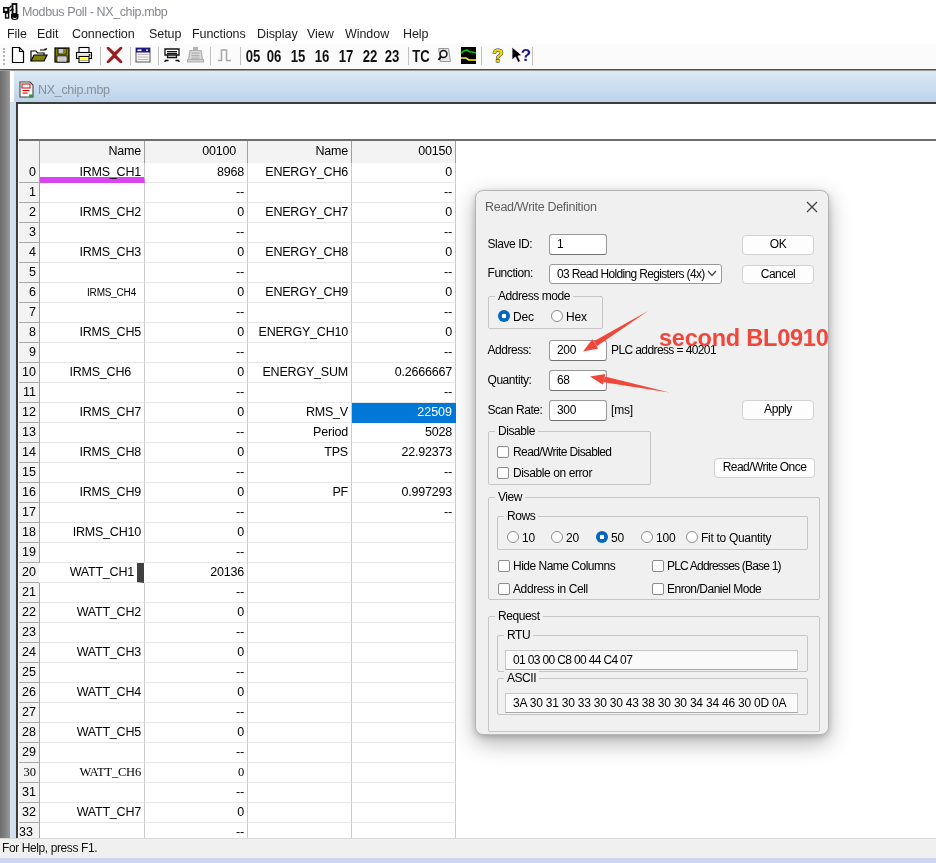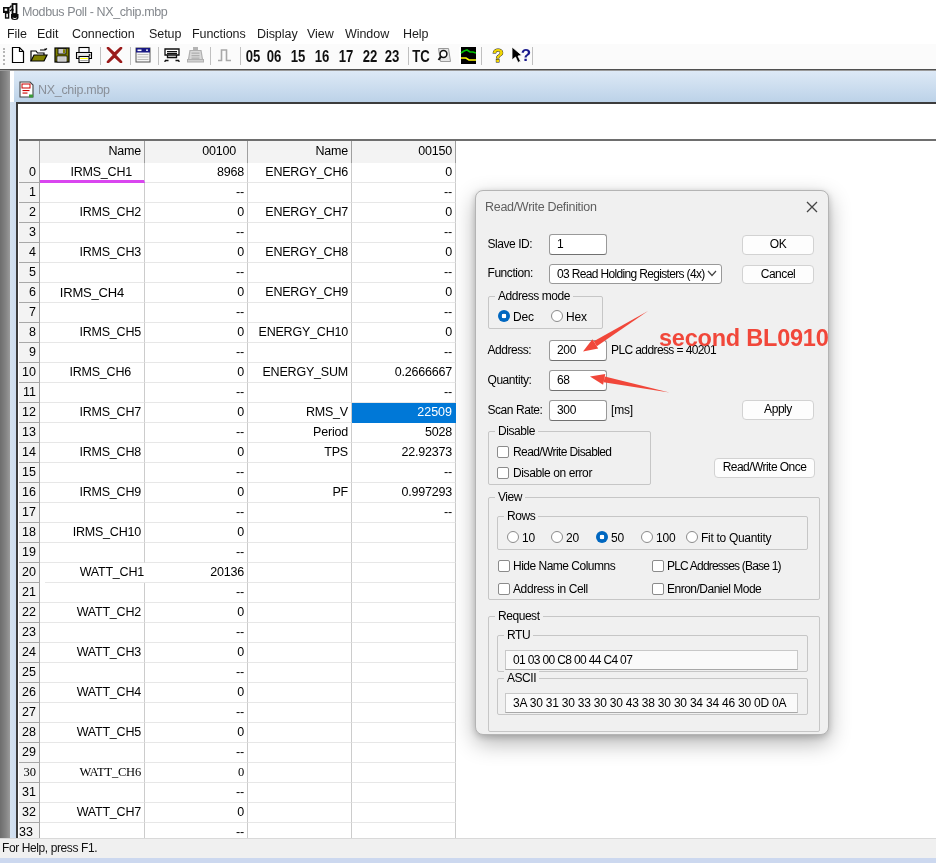--- a/index.html
+++ b/index.html
@@ -138,21 +138,21 @@
 <div class="ab" style="left:19px;top:141px;width:437px;height:36px;background:#f3f3f3;border-bottom:1px solid #9f9f9f;">
 <div style="position:absolute;left:0px;top:0;width:21px;height:22px;border-right:1px solid #9f9f9f;text-align:right;padding-right:3px;font-size:12.5px;letter-spacing:-0.2px;line-height:21px;"></div>
 <div style="position:absolute;left:21px;top:0;width:105px;height:22px;border-right:1px solid #9f9f9f;text-align:right;padding-right:3px;font-size:12.5px;letter-spacing:-0.2px;line-height:21px;">Name</div>
 <div style="position:absolute;left:126px;top:0;width:103px;height:22px;border-right:1px solid #9f9f9f;text-align:right;padding-right:11px;font-size:12.5px;letter-spacing:-0.2px;line-height:21px;">00100</div>
 <div style="position:absolute;left:229px;top:0;width:104px;height:22px;border-right:1px solid #9f9f9f;text-align:right;padding-right:3px;font-size:12.5px;letter-spacing:-0.2px;line-height:21px;">Name</div>
 <div style="position:absolute;left:333px;top:0;width:104px;height:22px;border-right:1px solid #9f9f9f;text-align:right;padding-right:3px;font-size:12.5px;letter-spacing:-0.2px;line-height:21px;">00150</div>
 </div>
 <div class="ab" style="left:19px;top:163px;width:437px;height:675px;overflow:hidden;">
 <div style="position:absolute;left:0;top:0px;width:437px;height:20px;">
 <div style="position:absolute;left:0px;top:0;width:21px;height:20px;text-align:right;padding-right:3px;line-height:19px;background:#f3f3f3;border-right:1px solid #9f9f9f;border-bottom:1px solid #a8a8a8;font-size:12.5px;">0</div>
-<div style="position:absolute;left:21px;top:0;width:105px;height:20px;text-align:right;padding-right:12px;line-height:19px;background:#fff;border-right:1px solid #cccccc;border-bottom:3px solid #d946ef;font-size:12.5px;letter-spacing:-0.2px;">IRMS_CH1</div>
+<div style="position:absolute;left:21px;top:0;width:105px;height:20px;text-align:right;padding-right:3px;line-height:19px;background:#fff;border-right:1px solid #cccccc;border-bottom:6px solid #d946ef;font-size:12.5px;letter-spacing:-0.2px;">IRMS_CH1</div>
 <div style="position:absolute;left:126px;top:0;width:103px;height:20px;text-align:right;padding-right:3px;line-height:19px;background:#fff;border-right:1px solid #cccccc;border-bottom:1px solid #e7e7e7;font-size:12.5px;letter-spacing:-0.2px;">8968</div>
 <div style="position:absolute;left:229px;top:0;width:104px;height:20px;text-align:right;padding-right:3px;line-height:19px;background:#fff;border-right:1px solid #cccccc;border-bottom:1px solid #e7e7e7;font-size:12.5px;letter-spacing:-0.2px;">ENERGY_CH6</div>
 <div style="position:absolute;left:333px;top:0;width:104px;height:20px;text-align:right;padding-right:3px;line-height:19px;background:#fff;border-right:1px solid #cccccc;border-bottom:1px solid #e7e7e7;font-size:12.5px;letter-spacing:-0.2px;">0</div>
 </div>
 <div style="position:absolute;left:0;top:20px;width:437px;height:20px;">
 <div style="position:absolute;left:0px;top:0;width:21px;height:20px;text-align:right;padding-right:3px;line-height:19px;background:#f3f3f3;border-right:1px solid #9f9f9f;border-bottom:1px solid #a8a8a8;font-size:12.5px;">1</div>
 <div style="position:absolute;left:21px;top:0;width:105px;height:20px;text-align:right;padding-right:3px;line-height:19px;background:#fff;border-right:1px solid #cccccc;border-bottom:1px solid #e7e7e7;font-size:12.5px;letter-spacing:-0.2px;"></div>
 <div style="position:absolute;left:126px;top:0;width:103px;height:20px;text-align:right;padding-right:3px;line-height:19px;background:#fff;border-right:1px solid #cccccc;border-bottom:1px solid #e7e7e7;font-size:12.5px;letter-spacing:-0.2px;">--</div>
 <div style="position:absolute;left:229px;top:0;width:104px;height:20px;text-align:right;padding-right:3px;line-height:19px;background:#fff;border-right:1px solid #cccccc;border-bottom:1px solid #e7e7e7;font-size:12.5px;letter-spacing:-0.2px;"></div>
 <div style="position:absolute;left:333px;top:0;width:104px;height:20px;text-align:right;padding-right:3px;line-height:19px;background:#fff;border-right:1px solid #cccccc;border-bottom:1px solid #e7e7e7;font-size:12.5px;letter-spacing:-0.2px;">--</div>
@@ -180,21 +180,21 @@
 </div>
 <div style="position:absolute;left:0;top:100px;width:437px;height:20px;">
 <div style="position:absolute;left:0px;top:0;width:21px;height:20px;text-align:right;padding-right:3px;line-height:19px;background:#f3f3f3;border-right:1px solid #9f9f9f;border-bottom:1px solid #a8a8a8;font-size:12.5px;">5</div>
 <div style="position:absolute;left:21px;top:0;width:105px;height:20px;text-align:right;padding-right:3px;line-height:19px;background:#fff;border-right:1px solid #cccccc;border-bottom:1px solid #e7e7e7;font-size:12.5px;letter-spacing:-0.2px;"></div>
 <div style="position:absolute;left:126px;top:0;width:103px;height:20px;text-align:right;padding-right:3px;line-height:19px;background:#fff;border-right:1px solid #cccccc;border-bottom:1px solid #e7e7e7;font-size:12.5px;letter-spacing:-0.2px;">--</div>
 <div style="position:absolute;left:229px;top:0;width:104px;height:20px;text-align:right;padding-right:3px;line-height:19px;background:#fff;border-right:1px solid #cccccc;border-bottom:1px solid #e7e7e7;font-size:12.5px;letter-spacing:-0.2px;"></div>
 <div style="position:absolute;left:333px;top:0;width:104px;height:20px;text-align:right;padding-right:3px;line-height:19px;background:#fff;border-right:1px solid #cccccc;border-bottom:1px solid #e7e7e7;font-size:12.5px;letter-spacing:-0.2px;">--</div>
 </div>
 <div style="position:absolute;left:0;top:120px;width:437px;height:20px;">
 <div style="position:absolute;left:0px;top:0;width:21px;height:20px;text-align:right;padding-right:3px;line-height:19px;background:#f3f3f3;border-right:1px solid #9f9f9f;border-bottom:1px solid #a8a8a8;font-size:12.5px;">6</div>
-<div style="position:absolute;left:21px;top:0;width:105px;height:20px;text-align:right;padding-right:20px;line-height:19px;background:#fff;border-right:1px solid #cccccc;border-bottom:1px solid #e7e7e7;font-size:13px;letter-spacing:-0.2px;">IRMS_CH4</div>
+<div style="position:absolute;left:21px;top:0;width:105px;height:20px;text-align:right;padding-right:8px;line-height:19px;background:#fff;border-right:1px solid #cccccc;border-bottom:1px solid #e7e7e7;font-size:10px;letter-spacing:-0.2px;">IRMS_CH4</div>
 <div style="position:absolute;left:126px;top:0;width:103px;height:20px;text-align:right;padding-right:3px;line-height:19px;background:#fff;border-right:1px solid #cccccc;border-bottom:1px solid #e7e7e7;font-size:12.5px;letter-spacing:-0.2px;">0</div>
 <div style="position:absolute;left:229px;top:0;width:104px;height:20px;text-align:right;padding-right:3px;line-height:19px;background:#fff;border-right:1px solid #cccccc;border-bottom:1px solid #e7e7e7;font-size:12.5px;letter-spacing:-0.2px;">ENERGY_CH9</div>
 <div style="position:absolute;left:333px;top:0;width:104px;height:20px;text-align:right;padding-right:3px;line-height:19px;background:#fff;border-right:1px solid #cccccc;border-bottom:1px solid #e7e7e7;font-size:12.5px;letter-spacing:-0.2px;">0</div>
 </div>
 <div style="position:absolute;left:0;top:140px;width:437px;height:20px;">
 <div style="position:absolute;left:0px;top:0;width:21px;height:20px;text-align:right;padding-right:3px;line-height:19px;background:#f3f3f3;border-right:1px solid #9f9f9f;border-bottom:1px solid #a8a8a8;font-size:12.5px;">7</div>
 <div style="position:absolute;left:21px;top:0;width:105px;height:20px;text-align:right;padding-right:3px;line-height:19px;background:#fff;border-right:1px solid #cccccc;border-bottom:1px solid #e7e7e7;font-size:12.5px;letter-spacing:-0.2px;"></div>
 <div style="position:absolute;left:126px;top:0;width:103px;height:20px;text-align:right;padding-right:3px;line-height:19px;background:#fff;border-right:1px solid #cccccc;border-bottom:1px solid #e7e7e7;font-size:12.5px;letter-spacing:-0.2px;">--</div>
 <div style="position:absolute;left:229px;top:0;width:104px;height:20px;text-align:right;padding-right:3px;line-height:19px;background:#fff;border-right:1px solid #cccccc;border-bottom:1px solid #e7e7e7;font-size:12.5px;letter-spacing:-0.2px;"></div>
 <div style="position:absolute;left:333px;top:0;width:104px;height:20px;text-align:right;padding-right:3px;line-height:19px;background:#fff;border-right:1px solid #cccccc;border-bottom:1px solid #e7e7e7;font-size:12.5px;letter-spacing:-0.2px;">--</div>
@@ -278,21 +278,21 @@
 </div>
 <div style="position:absolute;left:0;top:380px;width:437px;height:20px;">
 <div style="position:absolute;left:0px;top:0;width:21px;height:20px;text-align:right;padding-right:3px;line-height:19px;background:#f3f3f3;border-right:1px solid #9f9f9f;border-bottom:1px solid #a8a8a8;font-size:12.5px;">19</div>
 <div style="position:absolute;left:21px;top:0;width:105px;height:20px;text-align:right;padding-right:3px;line-height:19px;background:#fff;border-right:1px solid #cccccc;border-bottom:1px solid #e7e7e7;font-size:12.5px;letter-spacing:-0.2px;"></div>
 <div style="position:absolute;left:126px;top:0;width:103px;height:20px;text-align:right;padding-right:3px;line-height:19px;background:#fff;border-right:1px solid #cccccc;border-bottom:1px solid #e7e7e7;font-size:12.5px;letter-spacing:-0.2px;">--</div>
 <div style="position:absolute;left:229px;top:0;width:104px;height:20px;text-align:right;padding-right:3px;line-height:19px;background:#fff;border-right:1px solid #cccccc;border-bottom:1px solid #e7e7e7;font-size:12.5px;letter-spacing:-0.2px;"></div>
 <div style="position:absolute;left:333px;top:0;width:104px;height:20px;text-align:right;padding-right:3px;line-height:19px;background:#fff;border-right:1px solid #cccccc;border-bottom:1px solid #e7e7e7;font-size:12.5px;letter-spacing:-0.2px;"></div>
 </div>
 <div style="position:absolute;left:0;top:400px;width:437px;height:20px;">
 <div style="position:absolute;left:0px;top:0;width:21px;height:20px;text-align:right;padding-right:3px;line-height:19px;background:#f3f3f3;border-right:1px solid #9f9f9f;border-bottom:1px solid #a8a8a8;font-size:12.5px;">20</div>
-<div style="position:absolute;left:26px;top:0;width:105px;height:20px;text-align:right;padding-right:3px;line-height:19px;background:#fff;border-right:3px solid #404040;border-bottom:1px solid #e7e7e7;font-size:12.5px;letter-spacing:-0.2px;">WATT_CH1</div>
+<div style="position:absolute;left:20px;top:0;width:105px;height:20px;text-align:right;padding-right:3px;line-height:19px;background:#fff;border-right:7px solid #404040;border-bottom:1px solid #e7e7e7;font-size:12.5px;letter-spacing:-0.2px;">WATT_CH1</div>
 <div style="position:absolute;left:126px;top:0;width:103px;height:20px;text-align:right;padding-right:3px;line-height:19px;background:#fff;border-right:1px solid #cccccc;border-bottom:1px solid #e7e7e7;font-size:12.5px;letter-spacing:-0.2px;">20136</div>
 <div style="position:absolute;left:229px;top:0;width:104px;height:20px;text-align:right;padding-right:3px;line-height:19px;background:#fff;border-right:1px solid #cccccc;border-bottom:1px solid #e7e7e7;font-size:12.5px;letter-spacing:-0.2px;"></div>
 <div style="position:absolute;left:333px;top:0;width:104px;height:20px;text-align:right;padding-right:3px;line-height:19px;background:#fff;border-right:1px solid #cccccc;border-bottom:1px solid #e7e7e7;font-size:12.5px;letter-spacing:-0.2px;"></div>
 </div>
 <div style="position:absolute;left:0;top:420px;width:437px;height:20px;">
 <div style="position:absolute;left:0px;top:0;width:21px;height:20px;text-align:right;padding-right:3px;line-height:19px;background:#f3f3f3;border-right:1px solid #9f9f9f;border-bottom:1px solid #a8a8a8;font-size:12.5px;">21</div>
 <div style="position:absolute;left:21px;top:0;width:105px;height:20px;text-align:right;padding-right:3px;line-height:19px;background:#fff;border-right:1px solid #cccccc;border-bottom:1px solid #e7e7e7;font-size:12.5px;letter-spacing:-0.2px;"></div>
 <div style="position:absolute;left:126px;top:0;width:103px;height:20px;text-align:right;padding-right:3px;line-height:19px;background:#fff;border-right:1px solid #cccccc;border-bottom:1px solid #e7e7e7;font-size:12.5px;letter-spacing:-0.2px;">--</div>
 <div style="position:absolute;left:229px;top:0;width:104px;height:20px;text-align:right;padding-right:3px;line-height:19px;background:#fff;border-right:1px solid #cccccc;border-bottom:1px solid #e7e7e7;font-size:12.5px;letter-spacing:-0.2px;"></div>
 <div style="position:absolute;left:333px;top:0;width:104px;height:20px;text-align:right;padding-right:3px;line-height:19px;background:#fff;border-right:1px solid #cccccc;border-bottom:1px solid #e7e7e7;font-size:12.5px;letter-spacing:-0.2px;"></div>

